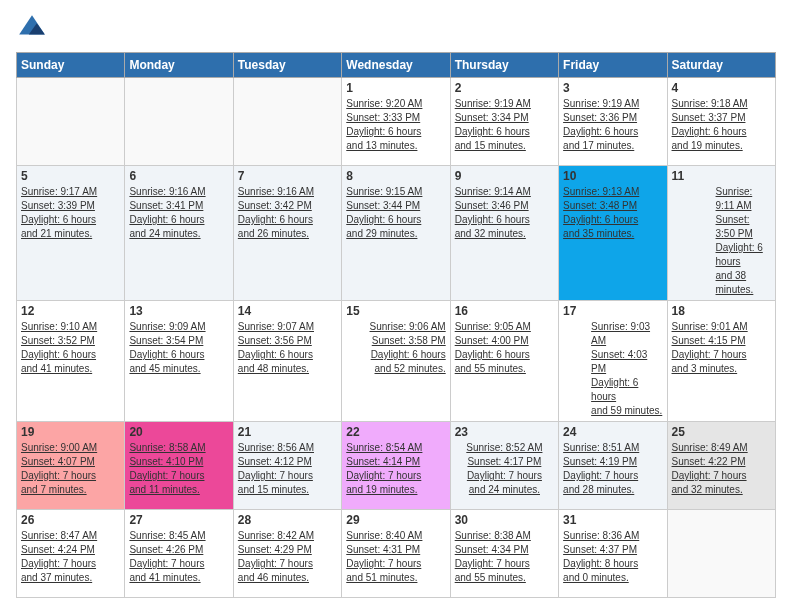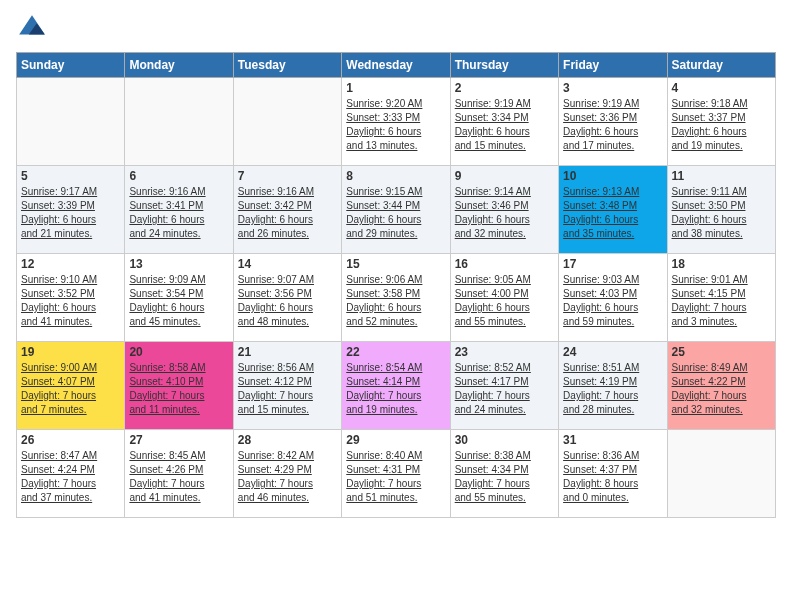--- a/index.html
+++ b/index.html
@@ -205,21 +205,21 @@
           </td>
           <td style="background: #0ea5e9;">
             <span class="day-num">10</span>
             <div class="day-info" style="white-space: pre-line;">Sunrise: 9:13 AM
 Sunset: 3:48 PM
 Daylight: 6 hours
 and 35 minutes.</div>
           </td>
           <td style="background: rgb(240, 244, 248);">
             <span class="day-num">11</span>
-            <div class="day-info" style="white-space: pre-line;">Sunrise: 9:11 AM
+            <div class="day-info" style="white-space: pre-line; margin-left: 44px;">Sunrise: 9:11 AM
 Sunset: 3:50 PM
 Daylight: 6 hours
 and 38 minutes.</div>
           </td>
         </tr>
         <tr>
           <td>
             <span class="day-num">12</span>
             <div class="day-info" style="white-space: pre-line;">Sunrise: 9:10 AM
 Sunset: 3:52 PM
@@ -235,49 +235,49 @@
           </td>
           <td>
             <span class="day-num">14</span>
             <div class="day-info" style="white-space: pre-line;">Sunrise: 9:07 AM
 Sunset: 3:56 PM
 Daylight: 6 hours
 and 48 minutes.</div>
           </td>
           <td>
             <span class="day-num">15</span>
-            <div class="day-info" style="white-space: pre-line;">Sunrise: 9:06 AM
+            <div class="day-info" style="white-space: pre-line; text-align: right;">Sunrise: 9:06 AM
 Sunset: 3:58 PM
 Daylight: 6 hours
 and 52 minutes.</div>
           </td>
           <td>
             <span class="day-num">16</span>
             <div class="day-info" style="white-space: pre-line;">Sunrise: 9:05 AM
 Sunset: 4:00 PM
 Daylight: 6 hours
 and 55 minutes.</div>
           </td>
           <td>
             <span class="day-num">17</span>
-            <div class="day-info" style="white-space: pre-line;">Sunrise: 9:03 AM
+            <div class="day-info" style="white-space: pre-line; margin-left: 28px;">Sunrise: 9:03 AM
 Sunset: 4:03 PM
 Daylight: 6 hours
 and 59 minutes.</div>
           </td>
           <td>
             <span class="day-num">18</span>
             <div class="day-info" style="white-space: pre-line;">Sunrise: 9:01 AM
 Sunset: 4:15 PM
 Daylight: 7 hours
 and 3 minutes.</div>
           </td>
         </tr>
         <tr>
-          <td style="background: #fde047;">
+          <td style="background: #fca5a5;">
             <span class="day-num">19</span>
             <div class="day-info" style="white-space: pre-line;">Sunrise: 9:00 AM
 Sunset: 4:07 PM
 Daylight: 7 hours
 and 7 minutes.</div>
           </td>
           <td style="background: #ec4899;">
             <span class="day-num">20</span>
             <div class="day-info" style="white-space: pre-line;">Sunrise: 8:58 AM
 Sunset: 4:10 PM
@@ -293,33 +293,33 @@
           </td>
           <td style="background: #f0abfc;">
             <span class="day-num">22</span>
             <div class="day-info" style="white-space: pre-line;">Sunrise: 8:54 AM
 Sunset: 4:14 PM
 Daylight: 7 hours
 and 19 minutes.</div>
           </td>
           <td style="background: rgb(240, 244, 248);">
             <span class="day-num">23</span>
-            <div class="day-info" style="white-space: pre-line;">Sunrise: 8:52 AM
+            <div class="day-info" style="white-space: pre-line; text-align: center;">Sunrise: 8:52 AM
 Sunset: 4:17 PM
 Daylight: 7 hours
 and 24 minutes.</div>
           </td>
           <td style="background: rgb(240, 244, 248);">
             <span class="day-num">24</span>
             <div class="day-info" style="white-space: pre-line;">Sunrise: 8:51 AM
 Sunset: 4:19 PM
 Daylight: 7 hours
 and 28 minutes.</div>
           </td>
-          <td style="background: #fca5a5; margin-top: 43px;">
+          <td style="background: #e5e5e5; margin-top: 43px;">
             <span class="day-num">25</span>
             <div class="day-info" style="white-space: pre-line;">Sunrise: 8:49 AM
 Sunset: 4:22 PM
 Daylight: 7 hours
 and 32 minutes.</div>
           </td>
         </tr>
         <tr>
           <td>
             <span class="day-num">26</span>

